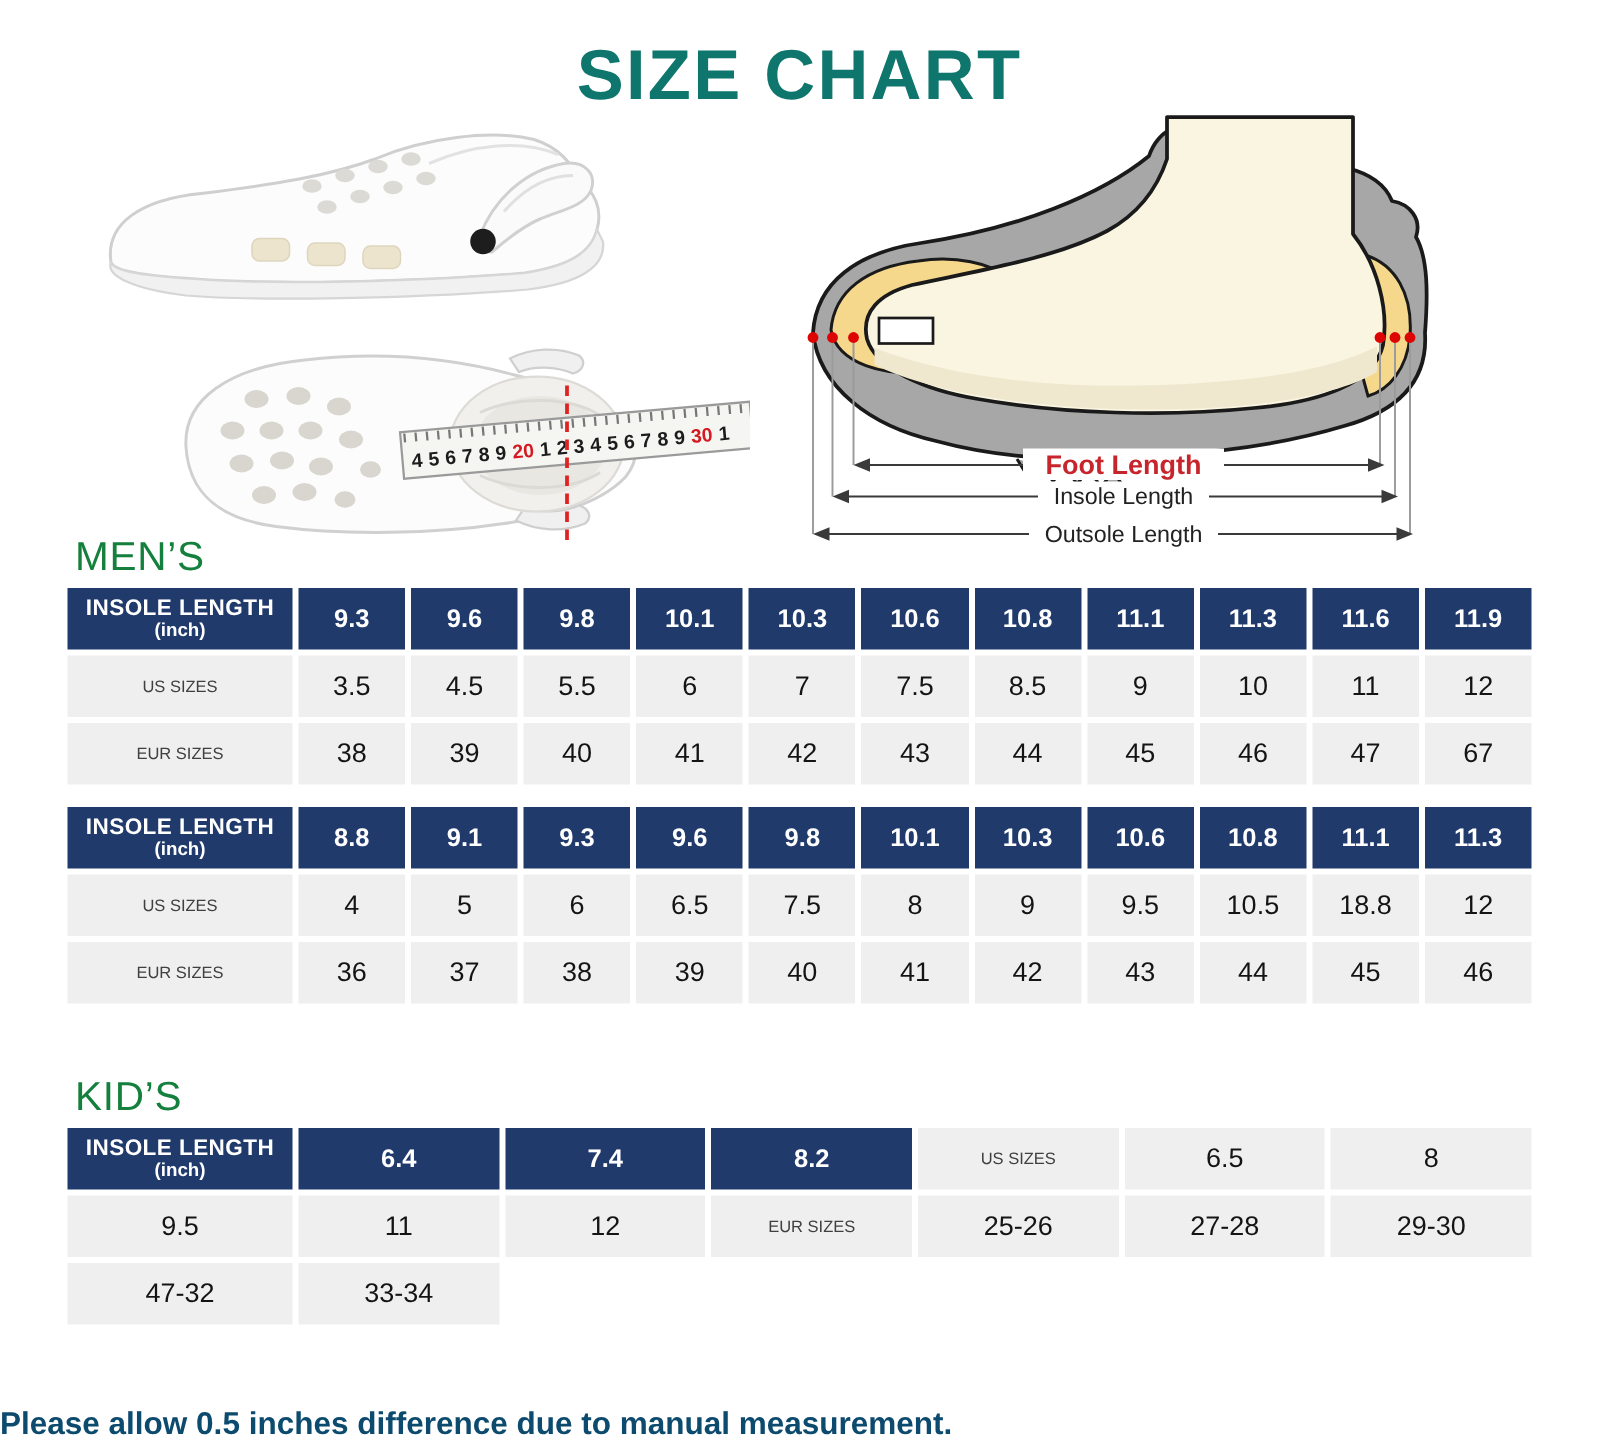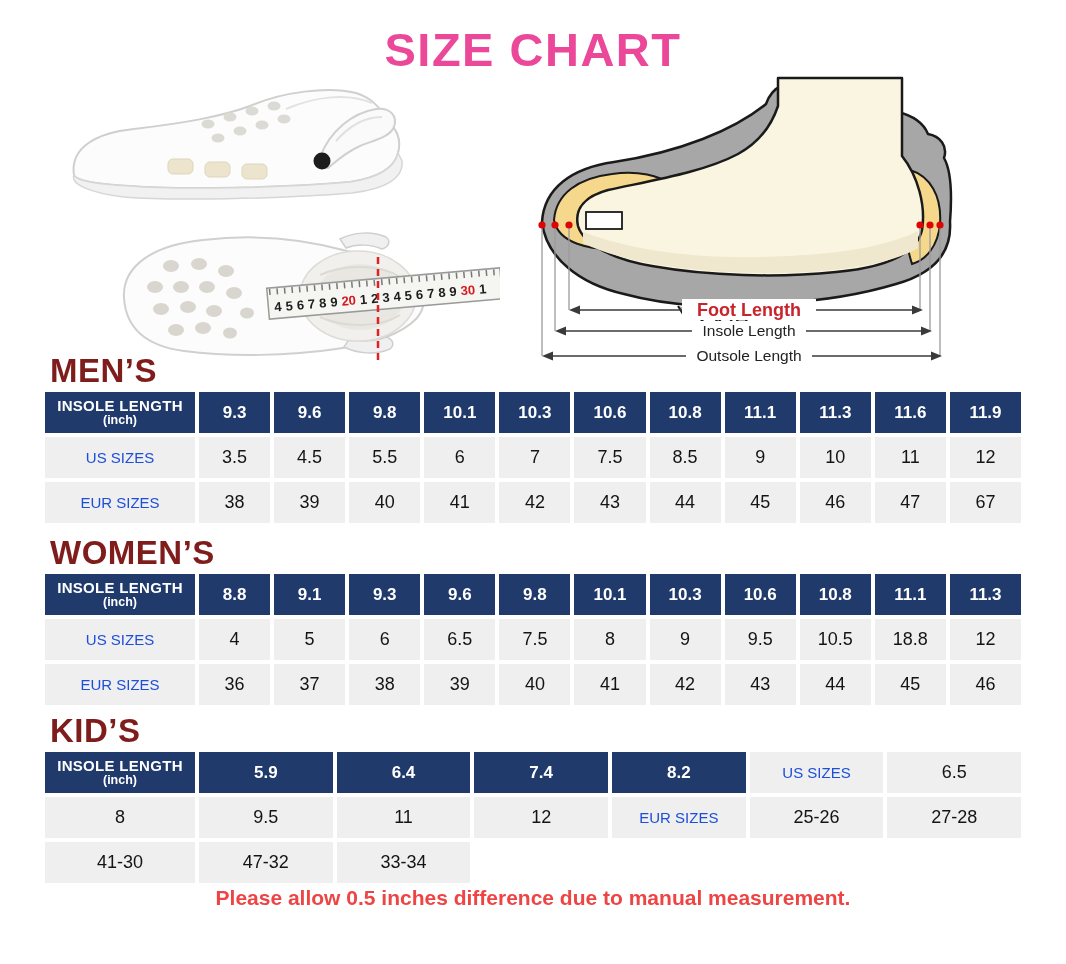--- a/index.html
+++ b/index.html
@@ -8,54 +8,54 @@
     width:1066px; height:964px; background:#ffffff;
     font-family:"Liberation Sans", sans-serif;
     position:relative; overflow:hidden;
   }
   .page { position:absolute; inset:0; }
 
   .title {
     position:absolute; top:22px; left:0; width:100%;
     margin:0; text-align:center;
     font-size:47px; font-weight:800; letter-spacing:1.5px;
-    color:#ec4899;
+    color:#0f766e;
   }
 
   .shoes-img  { position:absolute; left:58px;  top:83px; width:442px; height:292px; }
   .foot-img   { position:absolute; left:528px; top:72px; width:442px; height:296px; }
   svg { font-family:"Liberation Sans", sans-serif; }
 
   .size-section { position:absolute; left:45px; width:976px; }
   #sec-mens   { top:356px; }
   #sec-womens { top:538px; }
   #sec-kids   { top:716px; }
 
   .sec-heading {
     margin:0 0 6px 5px; height:30px; line-height:30px;
-    font-size:33px; font-weight:700; letter-spacing:.5px;
-    color:#7f1d1d;
+    font-size:27px; font-weight:400; letter-spacing:.5px;
+    color:#15803d;
   }
 
   .size-table { display:grid; gap:4px; width:976px; }
   .cell {
     display:flex; align-items:center; justify-content:center;
     height:41px; text-align:center;
   }
   .cell.head { background:#203a6c; color:#ffffff; font-weight:700; font-size:17px; }
   .cell.head.label { flex-direction:column; line-height:1.05; }
   .hl1 { font-size:15px; font-weight:700; letter-spacing:.3px; }
   .hl2 { font-size:12.5px; font-weight:700; }
   .cell.body { background:#efefef; color:#141414; font-size:18px; }
-  .cell.body.label { font-size:15px; color:#1d4ed8; }
+  .cell.body.label { font-size:11px; color:#404040; }
 
   .note {
-    position:absolute; top:886px; left:0; width:100%;
-    margin:0; text-align:center;
-    font-size:21px; font-weight:700; color:#ef4444;
+    position:absolute; top:938px; left:0; width:100%;
+    margin:0; text-align:left;
+    font-size:21px; font-weight:700; color:#0c4a6e;
   }
 </style>
 </head>
 <body>
 
 <div class="page">
 
   <h1 class="title">SIZE CHART</h1>
 
   <svg class="shoes-img" viewBox="0 0 442 292">
@@ -223,21 +223,20 @@
         <div class="cell body">43</div>
         <div class="cell body">44</div>
         <div class="cell body">45</div>
         <div class="cell body">46</div>
         <div class="cell body">47</div>
         <div class="cell body">67</div>
       </div>
   </section>
 
   <section class="size-section" id="sec-womens">
-    <h2 class="sec-heading">WOMEN’S</h2>
     <div class="size-table" style="grid-template-columns: 150px repeat(11, 1fr);">
         <div class="cell head label">
           <div class="hl1">INSOLE LENGTH</div>
           <div class="hl2">(inch)</div>
         </div>
         <div class="cell head">8.8</div>
         <div class="cell head">9.1</div>
         <div class="cell head">9.3</div>
         <div class="cell head">9.6</div>
         <div class="cell head">9.8</div>
@@ -274,34 +273,33 @@
       </div>
   </section>
 
   <section class="size-section" id="sec-kids">
     <h2 class="sec-heading">KID’S</h2>
     <div class="size-table" style="grid-template-columns: 150px repeat(6, 1fr);">
         <div class="cell head label">
           <div class="hl1">INSOLE LENGTH</div>
           <div class="hl2">(inch)</div>
         </div>
-        <div class="cell head">5.9</div>
         <div class="cell head">6.4</div>
         <div class="cell head">7.4</div>
         <div class="cell head">8.2</div>
         <div class="cell body label">US SIZES</div>
         <div class="cell body">6.5</div>
         <div class="cell body">8</div>
         <div class="cell body">9.5</div>
         <div class="cell body">11</div>
         <div class="cell body">12</div>
         <div class="cell body label">EUR SIZES</div>
         <div class="cell body">25-26</div>
         <div class="cell body">27-28</div>
-        <div class="cell body">41-30</div>
+        <div class="cell body">29-30</div>
         <div class="cell body">47-32</div>
         <div class="cell body">33-34</div>
       </div>
   </section>
 
   <p class="note">Please allow 0.5 inches difference due to manual measurement.</p>
 
 </div>
 
 </body></html>

